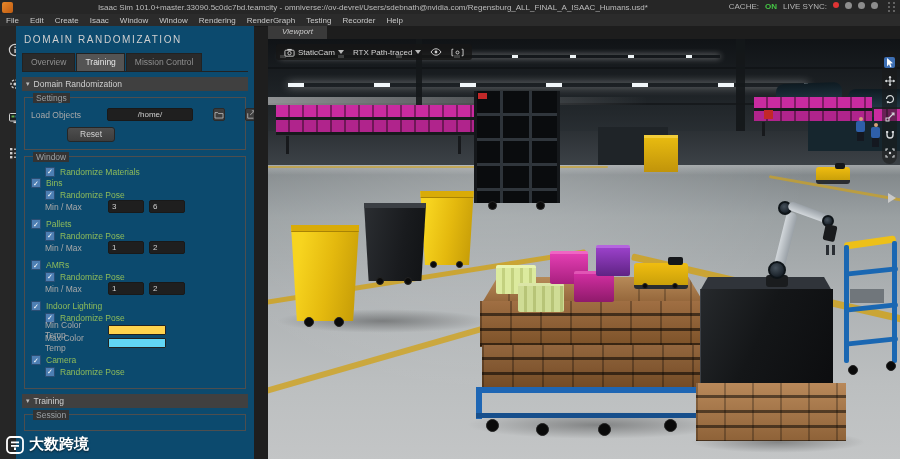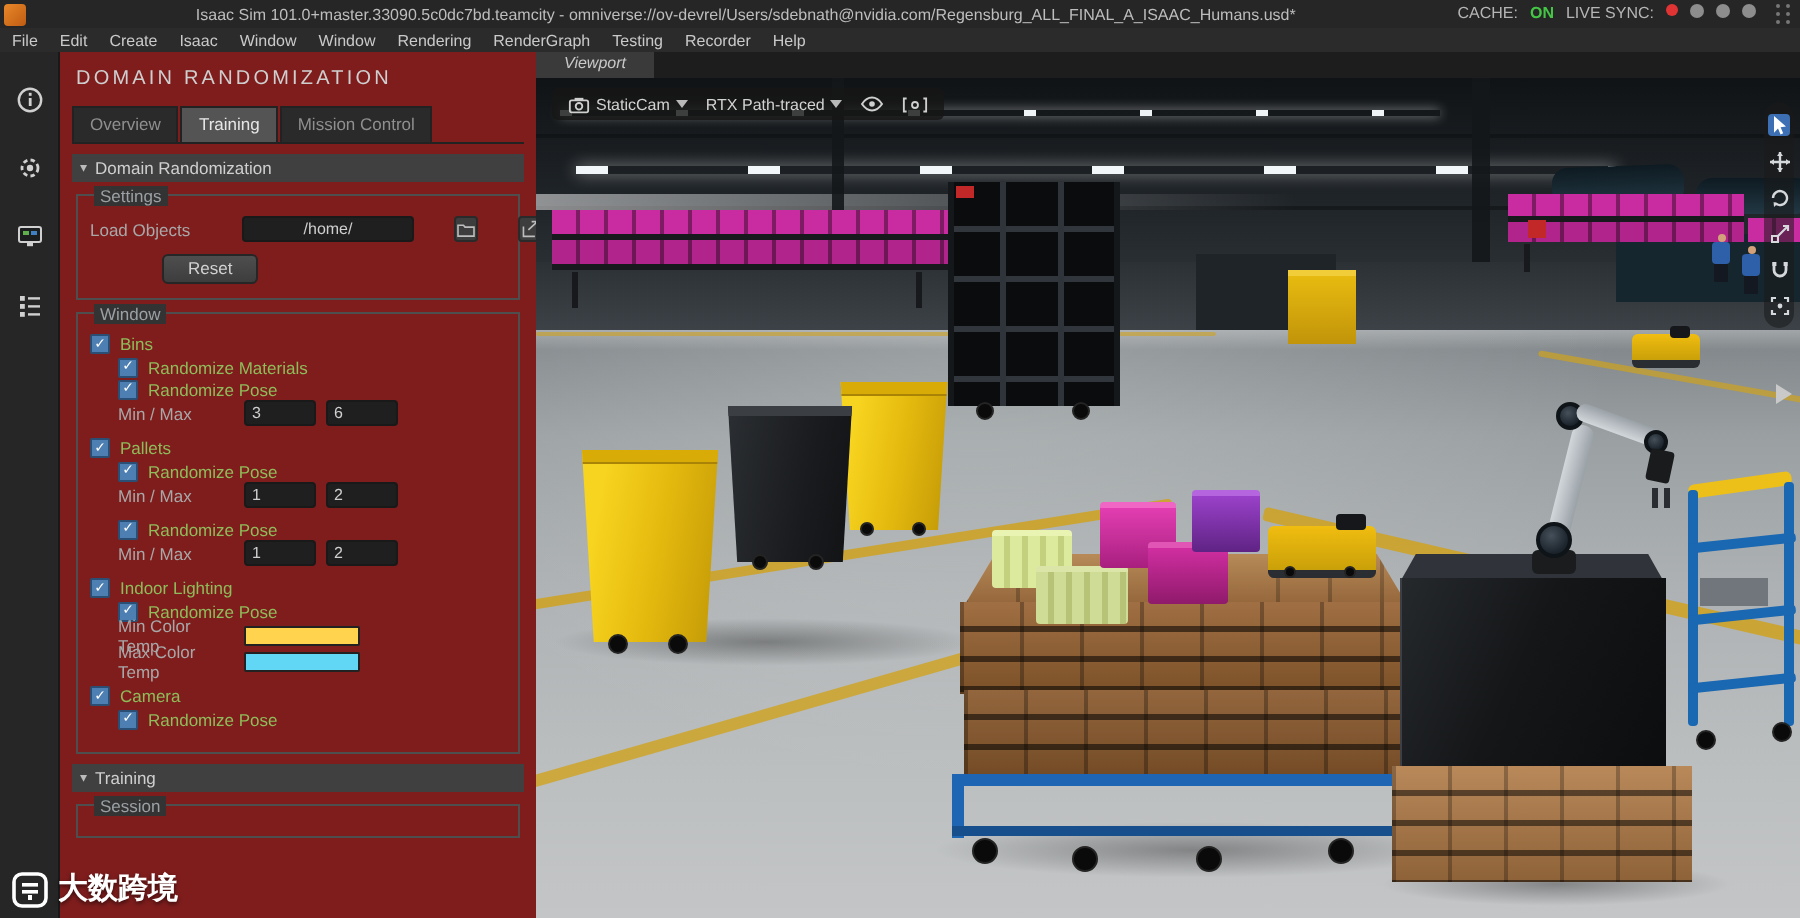--- a/index.html
+++ b/index.html
@@ -26,21 +26,21 @@
            padding-left:6px;font-size:8px;color:#c9c9c9;}
   .menu-item{cursor:default;}
 
   
   .leftstrip{position:absolute;left:0;top:26px;width:30px;height:433px;background:#262626;
              border-right:1px solid #191919;display:flex;flex-direction:column;align-items:center;
              padding-top:16px;gap:18px;box-sizing:border-box;}
   .strip-icon{width:16px;height:16px;display:flex;align-items:center;justify-content:center;}
 
   
-  .panel{position:absolute;left:30px;top:26px;width:238px;height:433px;background:#7f1d1d;
+  .panel{position:absolute;left:16px;top:26px;width:238px;height:433px;background:#0c4a6e;
          box-sizing:border-box;padding:4px 0 0 0;font-size:9px;overflow:hidden;}
   .panel-title{color:#cfcfcf;font-size:10px;letter-spacing:1.6px;margin:4px 0 8px 8px;}
   .tabs{display:flex;margin:0 6px;border-bottom:1px solid #222;}
   .tab{padding:2px 8px;height:13px;line-height:13px;font-size:8.5px;background:#2a2a2a;
        color:#8f8f8f;border:1px solid #222;border-bottom:none;margin-right:1px;cursor:pointer;}
   .tab.active{background:#545454;color:#e6e6e6;}
   .collapse-header{display:flex;align-items:center;gap:4px;background:#404040;height:14px;
                    margin:5px 6px 3px 6px;padding-left:4px;color:#cfcfcf;font-size:8.5px;}
   .tri{font-size:7px;color:#bbb;}
   .fieldset{position:relative;border:1px solid #4e4e4e;margin:6px 8px 0 8px;padding:9px 6px 6px 6px;}
@@ -286,31 +286,31 @@
       </div>
       <div class="row reset-row">
         <button class="btn">Reset</button>
       </div>
     </div>
 
     <div class="fieldset">
       <span class="legend">Window</span>
 
       <div class="grp">
+        <div class="chkrow sub">
+            <span class="chk">
+              <span class="mark">✓</span>
+            </span>
+            <span class="glabel">Randomize Materials</span>
+          </div>
         <div class="chkrow">
             <span class="chk">
               <span class="mark">✓</span>
             </span>
             <span class="glabel">Bins</span>
-          </div>
-        <div class="chkrow sub">
-            <span class="chk">
-              <span class="mark">✓</span>
-            </span>
-            <span class="glabel">Randomize Materials</span>
           </div>
         <div class="chkrow sub">
             <span class="chk">
               <span class="mark">✓</span>
             </span>
             <span class="glabel">Randomize Pose</span>
           </div>
         <div class="mmrow">
             <span class="mlabel">Min / Max</span>
           <input class="tinput mm-input" value="3" style="">
@@ -332,20 +332,26 @@
             <span class="glabel">Randomize Pose</span>
           </div>
         <div class="mmrow">
             <span class="mlabel">Min / Max</span>
           <input class="tinput mm-input" value="1" style="">
           <input class="tinput mm-input" value="2" style="">
         </div>
       </div>
 
       <div class="grp">
+        <div class="chkrow">
+            <span class="chk">
+              <span class="mark">✓</span>
+            </span>
+            <span class="glabel">AMRs</span>
+          </div>
         <div class="chkrow sub">
             <span class="chk">
               <span class="mark">✓</span>
             </span>
             <span class="glabel">Randomize Pose</span>
           </div>
         <div class="mmrow">
             <span class="mlabel">Min / Max</span>
           <input class="tinput mm-input" value="1" style="">
           <input class="tinput mm-input" value="2" style="">

